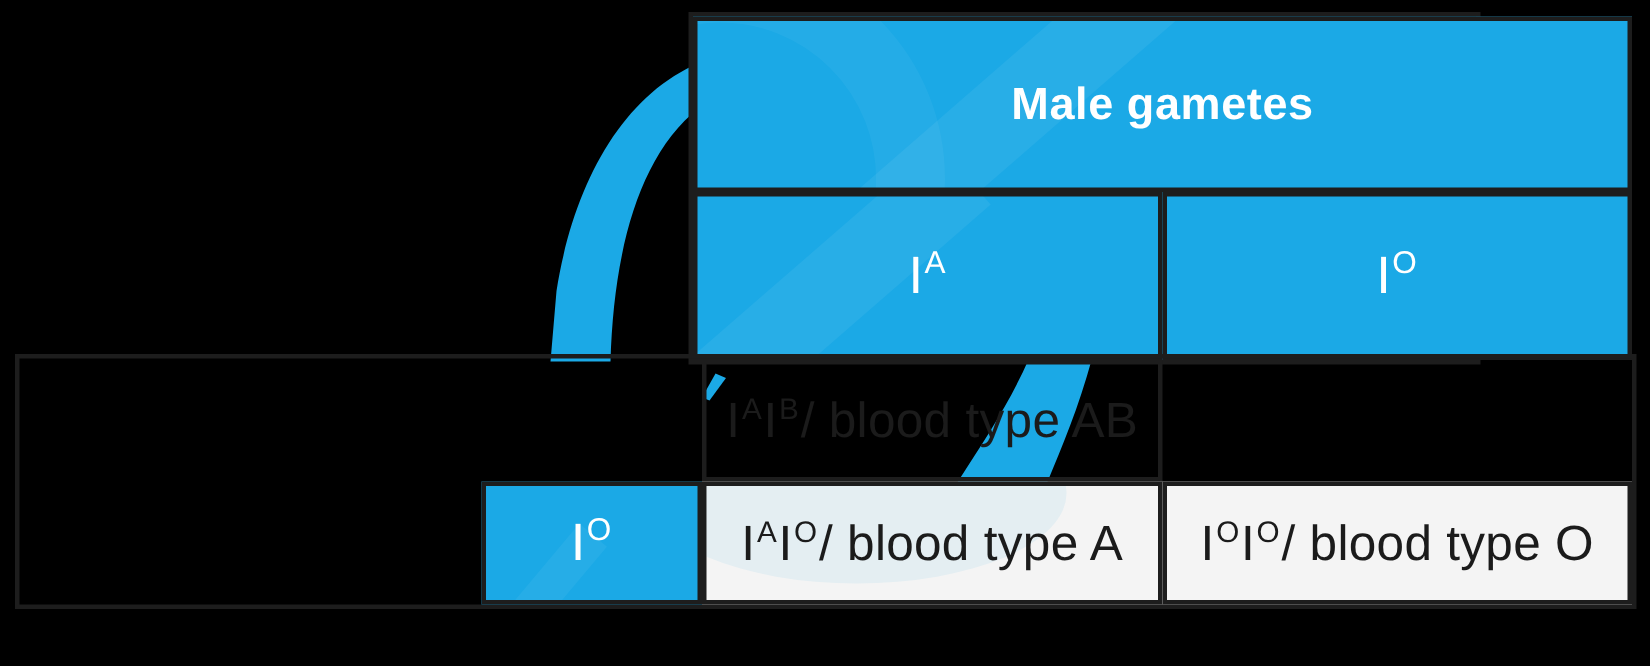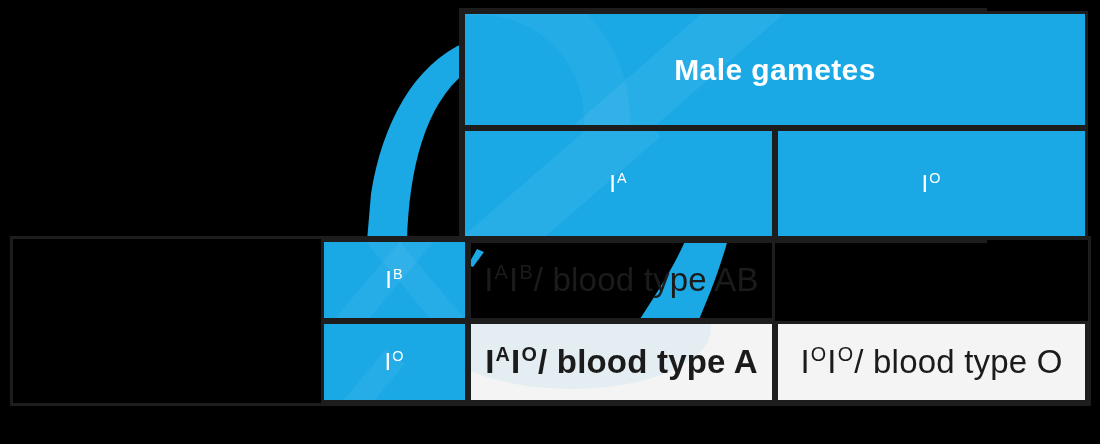--- a/index.html
+++ b/index.html
@@ -11,34 +11,34 @@
   #canvas{position:relative;width:1100px;height:444px;background:var(--background);overflow:hidden;}
   #watermark{position:absolute;left:0;top:0;z-index:0;}
   .block{position:absolute;border:3px solid var(--grid);z-index:1;}
   .block-top{left:459px;top:8px;width:528px;height:235px;}
   .block-bottom{left:10px;top:236px;width:1081px;height:170px;}
   .cell{position:absolute;border:3px solid var(--grid);display:flex;align-items:center;justify-content:center;overflow:hidden;}
   .cell.blue{background:var(--blue);}
   .cell.white{background:var(--cell-white);}
   .cell.clear{background:transparent;}
   .header-label{font-size:30px;font-weight:700;color:var(--white-text);letter-spacing:.4px;position:relative;z-index:2;}
-  .allele{font-size:24px;font-weight:400;color:var(--white-text);position:relative;z-index:2;}
+  .allele{font-size:35px;font-weight:400;color:var(--white-text);position:relative;z-index:2;}
   .result{font-size:33px;color:var(--dark-text);letter-spacing:.2px;position:relative;z-index:2;white-space:nowrap;}
   sup{font-size:.6em;line-height:1;margin:0 1px;}
   
   .hdr-male{left:0;top:0;width:626px;height:117px;}
   .al-ma{left:0;top:117px;width:313px;height:112px;}
   .al-mo{left:313px;top:117px;width:313px;height:112px;}
   
   .hdr-female{left:0;top:0;width:308px;height:164px;}
   .al-fb{left:308px;top:0;width:147px;height:82px;}
   .al-fo{left:308px;top:82px;width:147px;height:82px;}
   .r1c1{left:455px;top:0;width:307px;height:82px;}
   .r1c2{left:762px;top:0;width:313px;height:82px;}
-  .r2c1{left:455px;top:82px;width:307px;height:82px;font-weight:bold;}
+  .r2c1{left:455px;top:82px;width:307px;height:82px;}
   .r2c2{left:762px;top:82px;width:313px;height:82px;align-items:center;}
   
   .wm{position:absolute;background:rgba(255,255,255,.06);pointer-events:none;z-index:1;}
   .wm-ring{position:absolute;width:300px;height:300px;border-radius:50%;border:46px solid rgba(255,255,255,.045);background:transparent;pointer-events:none;z-index:1;}
   .wm-blob{position:absolute;border-radius:50%;background:rgba(27,169,230,.07);pointer-events:none;z-index:1;}
 </style>
 </head>
 <body>
 
 <div id="canvas">
@@ -58,25 +58,20 @@
     <div class="cell blue al-ma">
       <i class="wm" style="left:30px;top:-70px;width:54px;height:320px;transform:rotate(49deg)"></i>
       <span class="allele">I<sup>A</sup></span>
     </div>
     <div class="cell blue al-mo">
       <span class="allele">I<sup>O</sup></span>
     </div>
   </div>
 
   <div class="block block-bottom">
-    <div class="cell blue al-fb">
-      <i class="wm" style="left:34px;top:-36px;width:26px;height:180px;transform:rotate(40deg);background:rgba(255,255,255,.05)"></i>
-      <i class="wm" style="left:88px;top:-40px;width:26px;height:180px;transform:rotate(-40deg);background:rgba(255,255,255,.05)"></i>
-      <span class="allele">I<sup>B</sup></span>
-    </div>
     <div class="cell blue al-fo">
       <i class="wm" style="left:8px;top:14px;width:24px;height:160px;transform:rotate(40deg);background:rgba(255,255,255,.05)"></i>
       <span class="allele">I<sup>O</sup></span>
     </div>
 
     <div class="cell clear r1c1">
       <span class="result">I<sup>A</sup>I<sup>B</sup>/ blood type AB</span>
     </div>
     <div class="cell white r2c1">
       <i class="wm-blob" style="left:-40px;top:-55px;width:280px;height:120px"></i>

